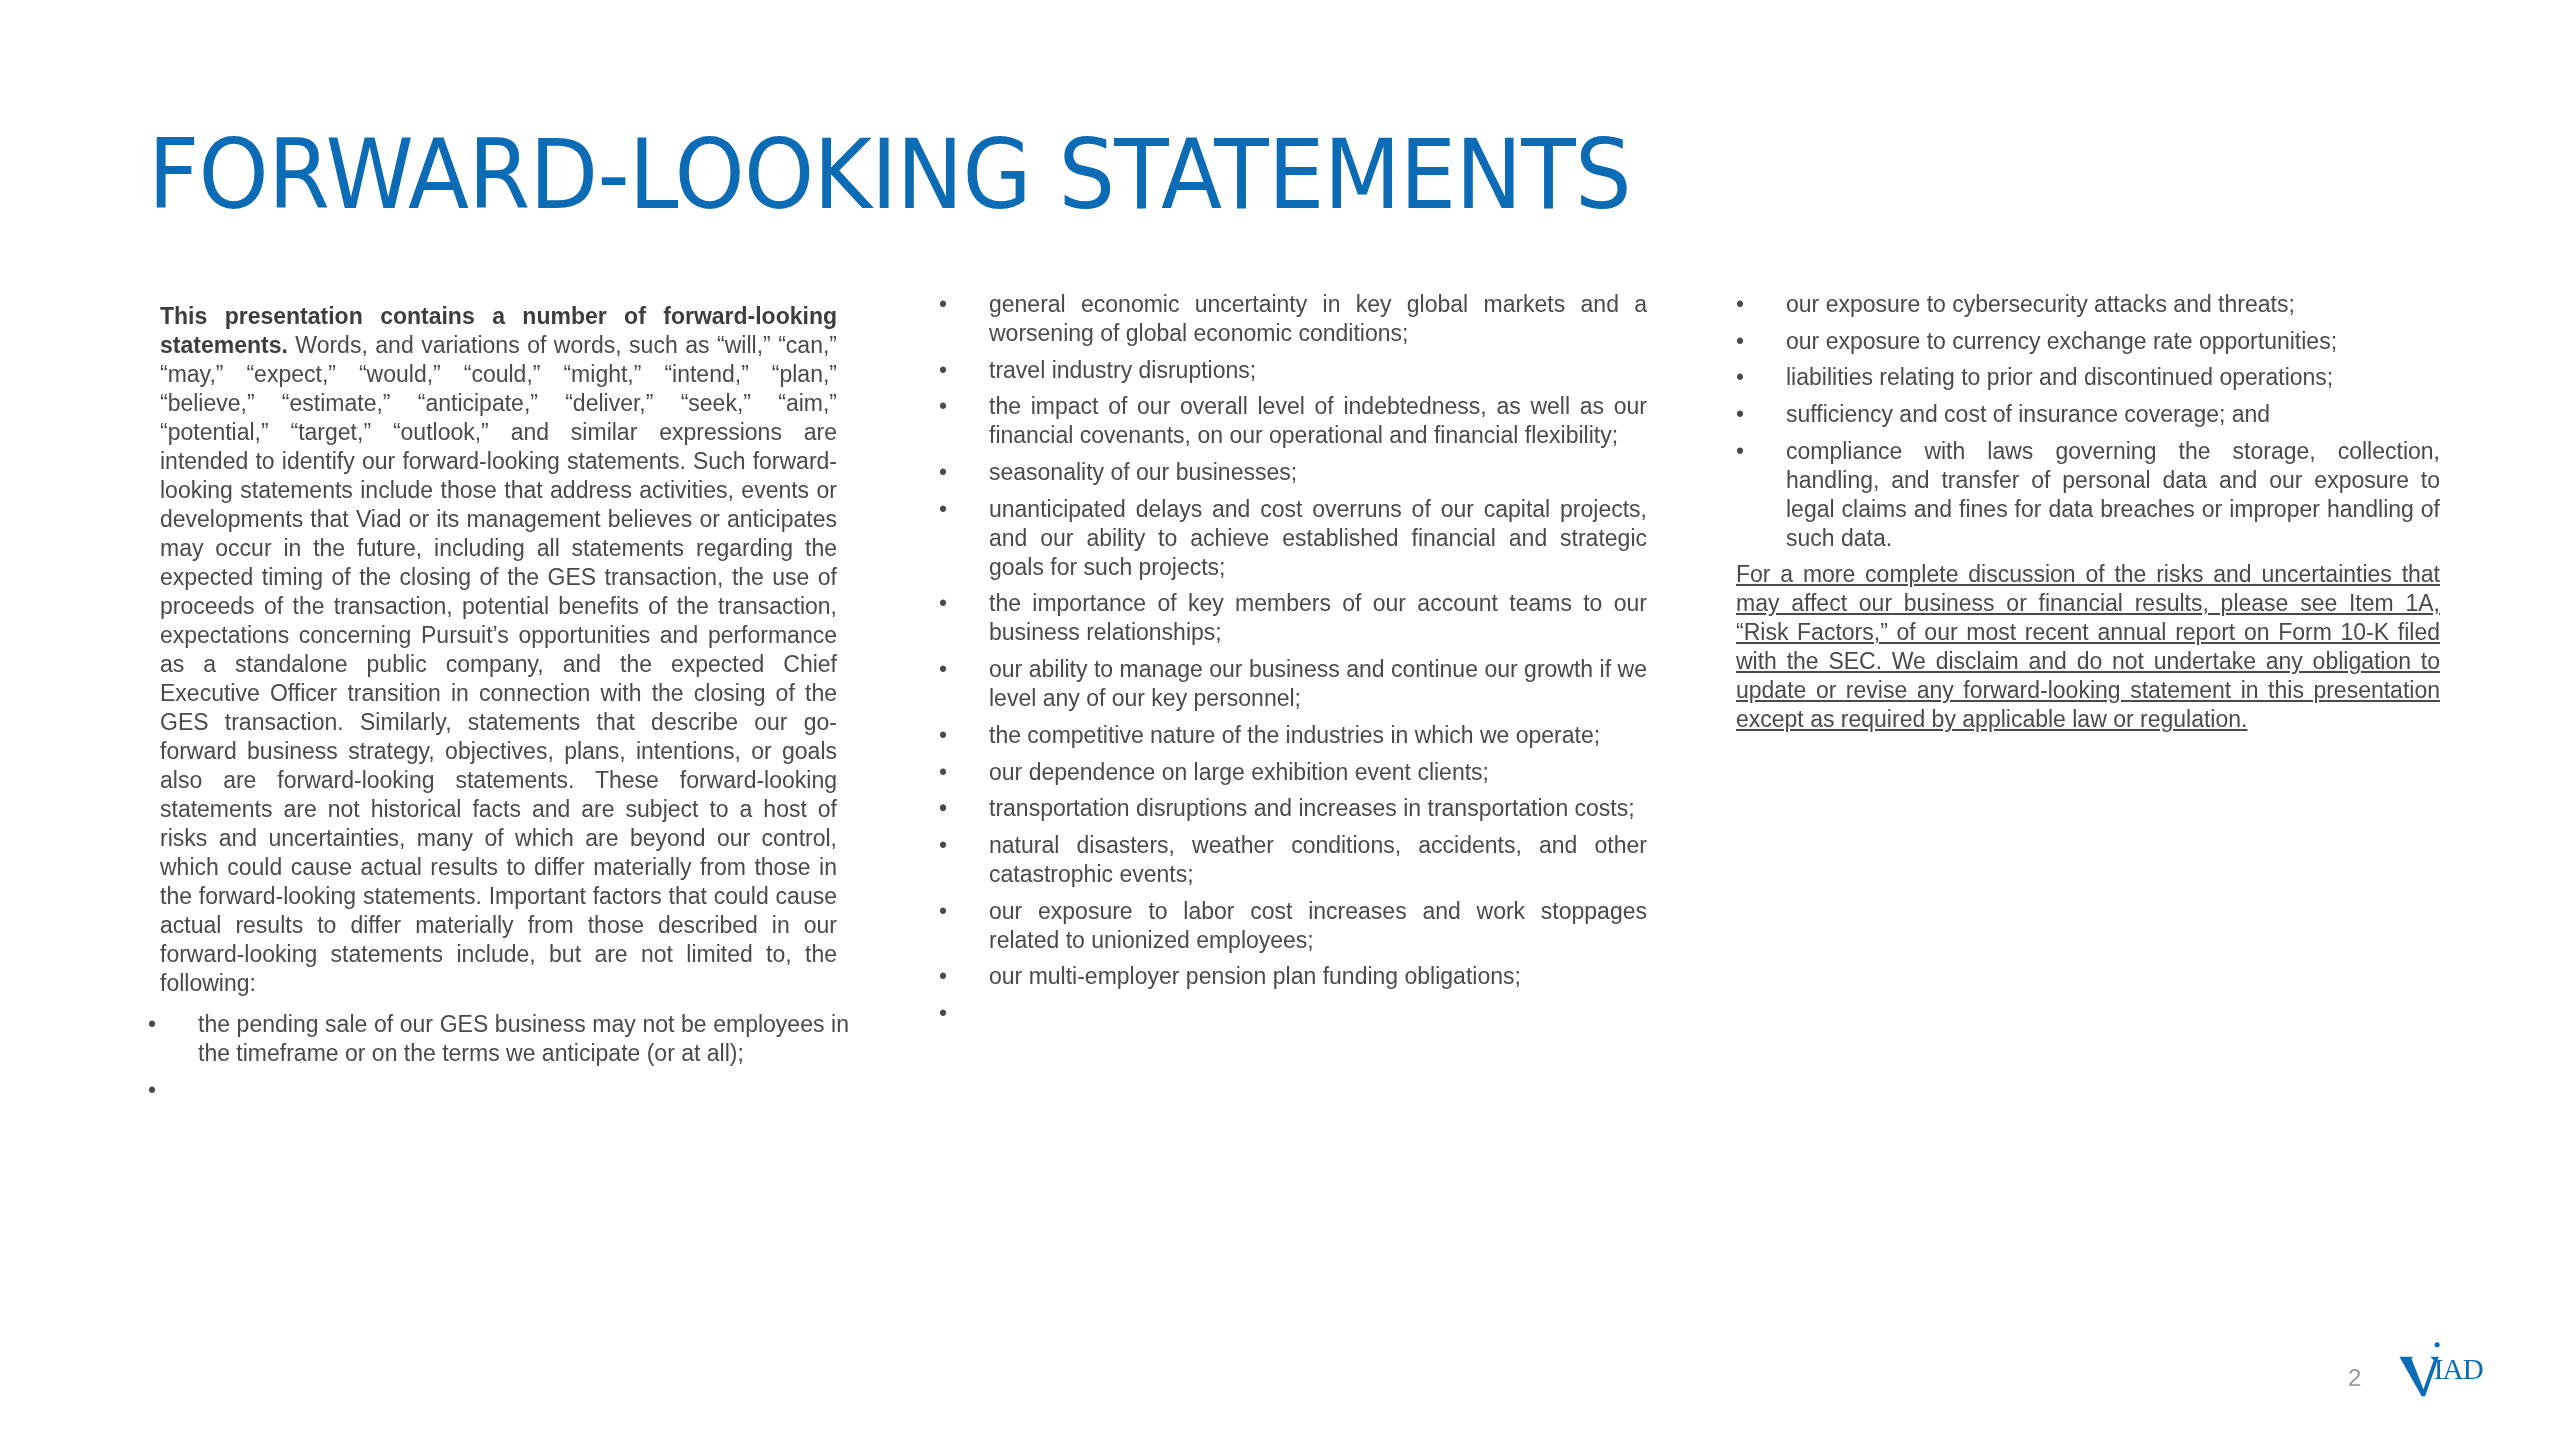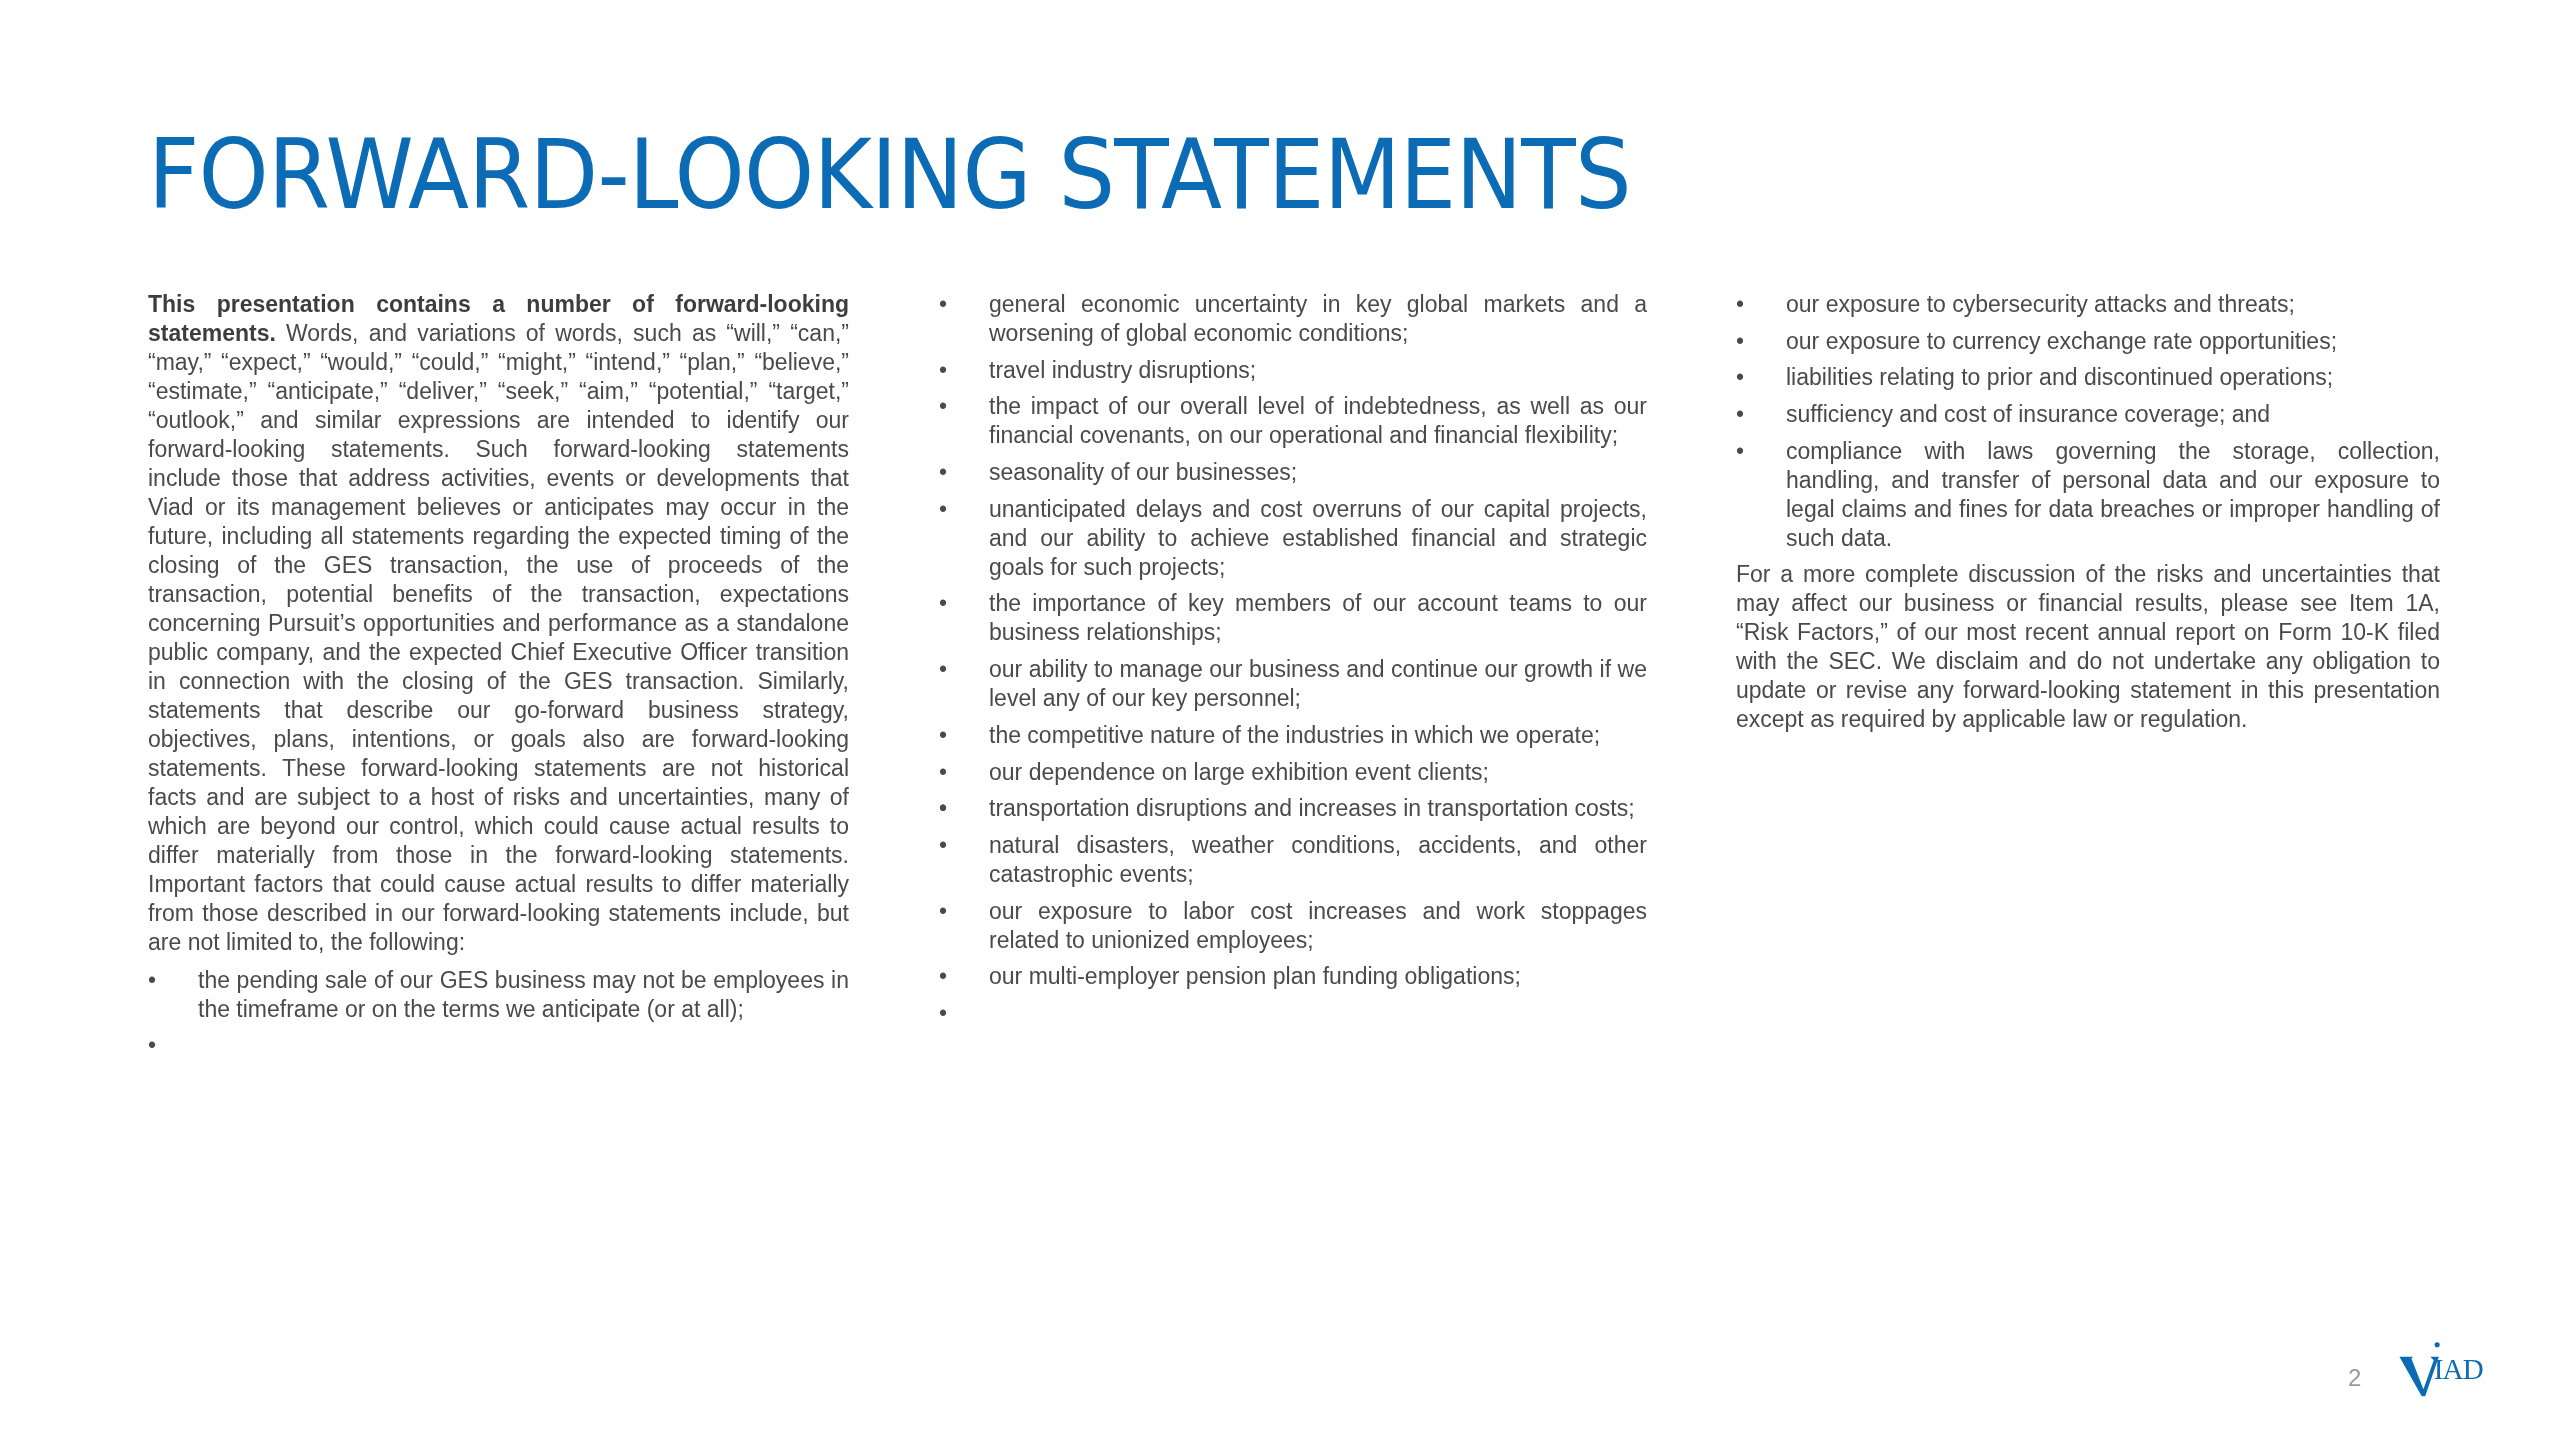--- a/index.html
+++ b/index.html
@@ -35,21 +35,21 @@
       top: 290px;
       font-size: 23px;
       line-height: 29px;
       text-align: justify;
       color: #4a4a4a;
     }
     .col-1 { left: 148px; width: 701px; }
     .col-2 { left: 939px; width: 708px; }
     .col-3 { left: 1736px; width: 704px; }
 
-    .intro { margin: 0; }
+    .intro { margin: 12px; }
     .intro .lead { font-weight: bold; color: #3d3d3d; }
 
     ul.bullets {
       list-style: none;
       margin: 0;
       padding: 0;
     }
     ul.bullets li {
       position: relative;
       padding-left: 50px;
@@ -57,21 +57,21 @@
     }
     .col-1 ul.bullets { margin-top: 8.6px; }
     ul.bullets li .bullet-dot {
       position: absolute;
       left: 0;
       top: 0;
       width: 17px;
       text-align: left;
       color: #4a4a4a;
     }
-    .closing { margin: 0; margin-top: 0px; }
+    .closing { margin: 0; margin-top: 0px; text-decoration: underline; }
 
     .page-number {
       position: absolute;
       left: 2348px;
       top: 1364px;
       font-size: 24px;
       color: #9a9a9a;
     }
     .logo {
       position: absolute;

